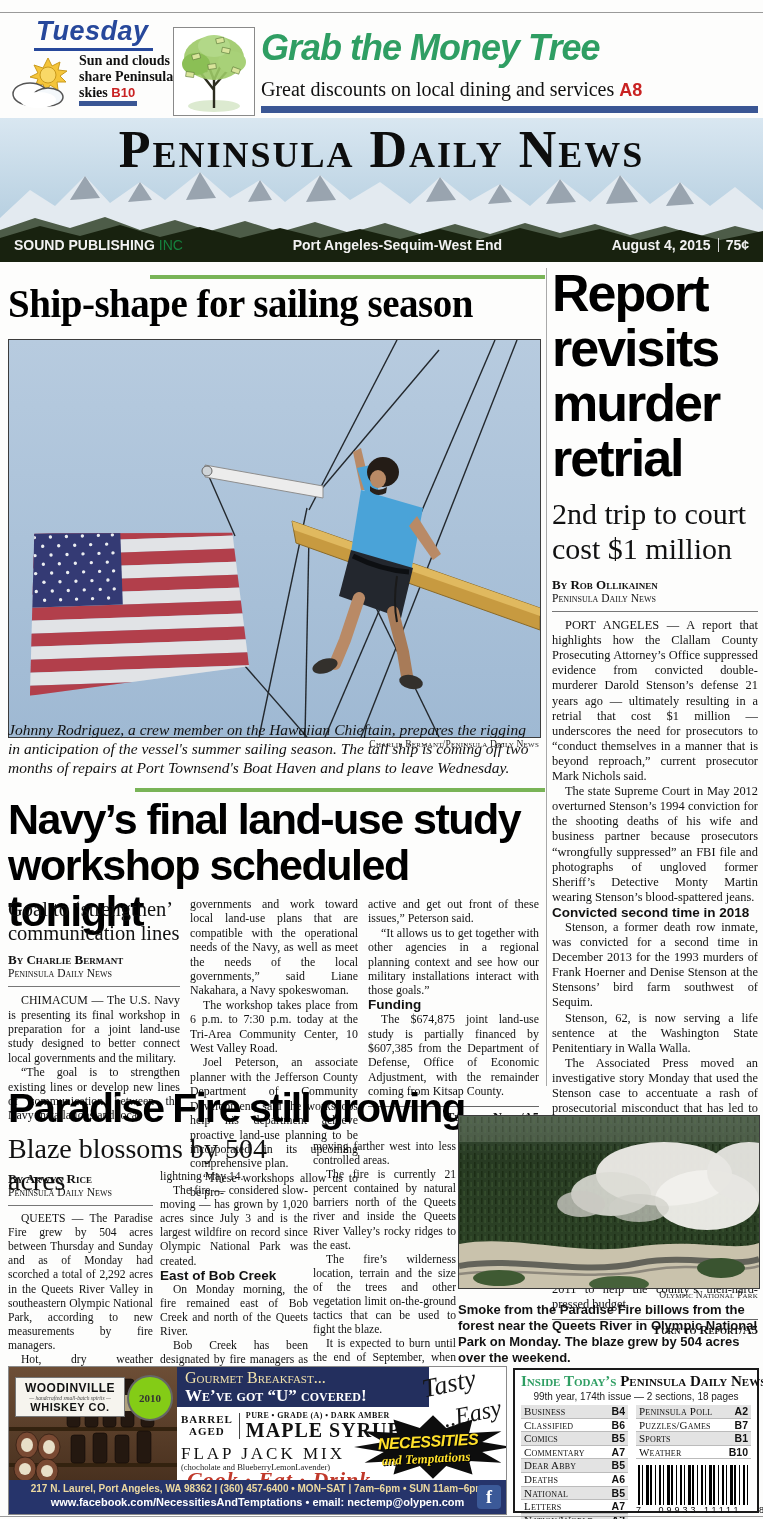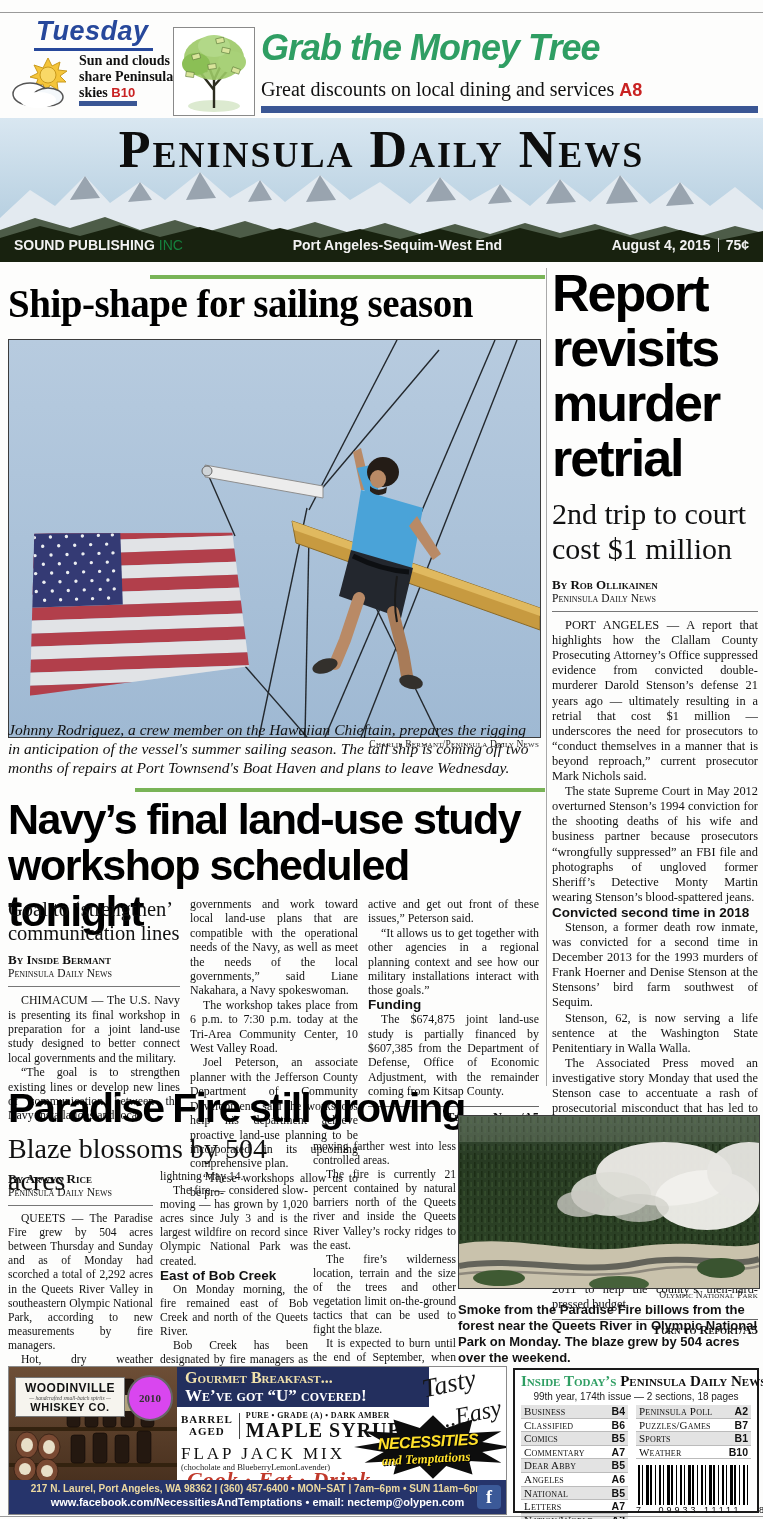--- a/index.html
+++ b/index.html
@@ -73,25 +73,25 @@
 
   
   .ad{left:8px;top:1366px;width:497px;height:147px;border:1px solid #8a8a8a;background:#fff;overflow:hidden;}
   .ad-photo{position:absolute;left:0;top:0;width:168px;height:113px;}
   .ad-sign{position:absolute;left:6px;top:10px;width:104px;background:#f6f4ee;border:1px solid #777;
            text-align:center;padding:3px 2px;}
   .ad-sign .l1{font:bold 12px "Liberation Sans",sans-serif;letter-spacing:.5px;}
   .ad-sign .lsub{font:italic 5.5px "Liberation Serif",serif;color:#444;}
   .ad-sign .l2{font:bold 11px "Liberation Sans",sans-serif;letter-spacing:.5px;}
   .ad-stamp{position:absolute;left:118px;top:8px;width:42px;height:42px;border:2px solid #666;
-            border-radius:50%;background:#d946ef;display:flex;align-items:center;justify-content:center;
+            border-radius:50%;background:#84cc16;display:flex;align-items:center;justify-content:center;
             font:bold 11px "Liberation Serif",serif;color:#333;}
   .ad-band{position:absolute;left:168px;top:0;width:252px;height:40px;background:#232f5e;
            padding:3px 8px;box-sizing:border-box;}
-  .ad-band .g1{font-variant:small-caps;font-weight:bold;font-size:16px;color:#f2e2ab;line-height:1.05;}
+  .ad-band .g1{font-variant:small-caps;font-weight:normal;font-size:16px;color:#f2e2ab;line-height:1.05;}
   .ad-band .g2{font-variant:small-caps;font-weight:bold;font-size:17px;color:#ffffff;line-height:1.1;}
   .tasty{position:absolute;right:30px;top:2px;font:italic 26px "Liberation Serif",serif;
          transform:rotate(-12deg);color:#151515;}
   .easy{position:absolute;right:4px;top:34px;font:italic 24px "Liberation Serif",serif;
         transform:rotate(-12deg);color:#151515;}
   .ad-row{position:absolute;left:172px;top:44px;display:flex;align-items:center;gap:6px;}
   .barrel{font:bold 11px/1.05 "Liberation Serif",serif;letter-spacing:1px;text-align:center;}
   .vr{width:1px;height:26px;background:#444;}
   .grade{font:bold 8px "Liberation Serif",serif;letter-spacing:.4px;}
   .syrup{font:bold 20px/1 "Liberation Serif",serif;letter-spacing:1px;}
@@ -362,21 +362,21 @@
       <p>The story noted that Stenson’s second trial in Kitsap County Superior Court cost Clallam County taxpayers $1 million, half of which was returned by the state Legislature to the county.</p>
       <p>Last December, most of that $500,000 was distributed to Clallam County employees who had agreed to salary concessions and unpaid furlough days in 2011 to help the county’s then-hard-pressed budget.</p>
       <div class="turn">Turn to Report/A5</div>
     </div>
   </div>
 
   <div class="abs navy-head">Navy’s final land-use study workshop scheduled tonight</div>
 
   <div class="abs navy-col" style="left:8px;width:172px;">
     <div class="navy-deck">Goal to ‘strengthen’ communication lines</div>
-    <div class="byl">By Inside Bermant</div>
+    <div class="byl">By Charlie Bermant</div>
     <div class="org">Peninsula Daily News</div>
     <hr class="byl-rule">
     <div class="body" style="font-size:11.9px;line-height:14.4px;">
       <p>CHIMACUM — The U.S. Navy is presenting its final workshop in preparation for a joint land-use study designed to better connect local governments and the military.</p>
       <p>“The goal is to strengthen existing lines or develop new lines of communication between the Navy installations and local</p>
     </div>
   </div>
 
   <div class="abs navy-col" style="left:190px;width:168px;">
     <div class="body" style="font-size:11.9px;line-height:14.4px;">
@@ -573,21 +573,21 @@
           </div>
         <div class="idx-row">
             <span class="lbl">Commentary</span>
             <span class="pg">A7</span>
           </div>
         <div class="idx-row sh">
             <span class="lbl">Dear Abby</span>
             <span class="pg">B5</span>
           </div>
         <div class="idx-row">
-            <span class="lbl">Angeles</span>
+            <span class="lbl">Deaths</span>
             <span class="pg">A6</span>
           </div>
         <div class="idx-row sh">
             <span class="lbl">National</span>
             <span class="pg">B5</span>
           </div>
         <div class="idx-row">
             <span class="lbl">Letters</span>
             <span class="pg">A7</span>
           </div>

